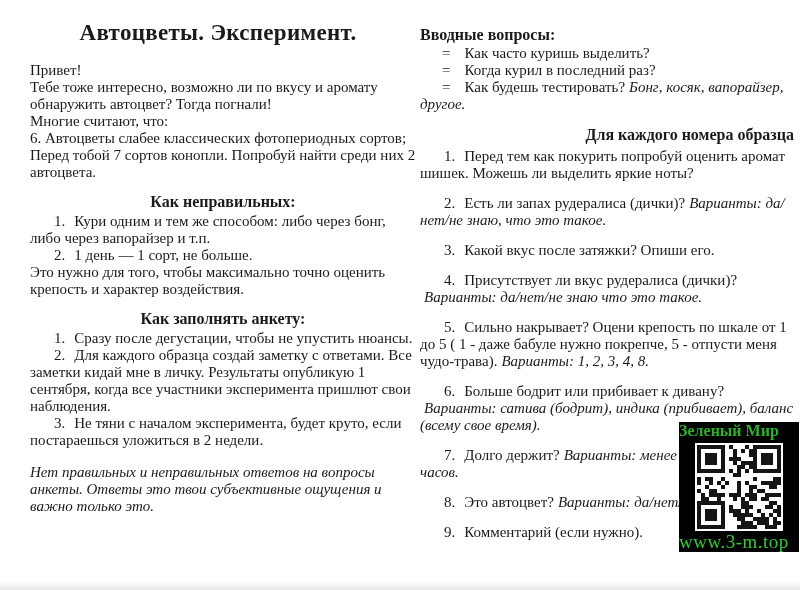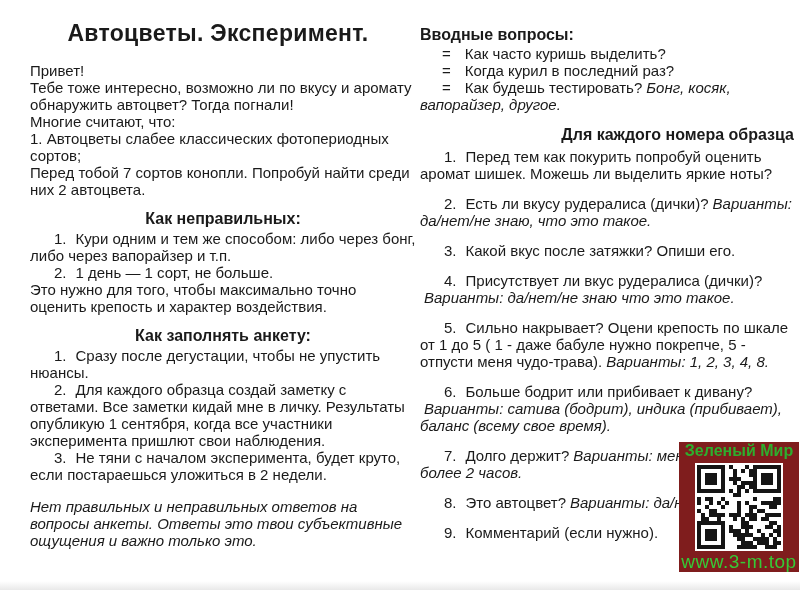--- a/index.html
+++ b/index.html
@@ -1,20 +1,20 @@
 <!DOCTYPE html>
 <html><head>
 <meta charset="utf-8">
 <style>
   html,body{margin:0;padding:0;}
   .page{
     position:relative;
     width:800px;height:590px;
     background:#ffffff;
-    font-family:Liberation Sans, sans-serif;
+    font-family:Liberation Serif, serif;
     color:#1a1a1a;
     overflow:hidden;
   }
   .page::after{
     content:"";
     position:absolute;left:0;right:0;bottom:0;height:9px;
     background:linear-gradient(#ffffff,#e9e9e9);
     pointer-events:none;
   }
   .col-left{
@@ -41,39 +41,39 @@
   .it{font-style:italic;margin-left:4px;}
   .bullet-p{text-indent:22px;}
   .mk{margin-right:14px;}
   .note-italic{font-style:italic;margin-top:15px;}
   .r-item{margin-bottom:13px;}
   .samples-head{
     text-align:right;font-weight:bold;font-size:16px;
     margin-top:13px;margin-bottom:5px;
   }
   .qr-block{
-    position:absolute;left:679px;top:442px;width:120px;
-    background:#7f1d1d;text-align:center;padding-bottom:2px;
+    position:absolute;left:679px;top:422px;width:120px;
+    background:#000000;padding-bottom:2px;
   }
   .qr-brand{font-weight:bold;font-size:16px;line-height:18px;white-space:nowrap;}
   .qr-code{margin:3px auto 2px auto;width:88px;height:88px;}
   .qr-url{font-size:19px;line-height:17px;letter-spacing:.5px;white-space:nowrap;}
 </style>
 </head>
 <body>
 
 <div class="page" style="color: rgb(26, 26, 26);">
 
   <div class="doc-title">Автоцветы. Эксперимент.</div>
 
   <div class="col-left">
     <p>Привет!</p>
     <p>Тебе тоже интересно, возможно ли по вкусу и аромату обнаружить автоцвет? Тогда погнали!</p>
     <p>Многие считают, что:</p>
-    <p>1. Автоцветы слабее классических фотопериодных сортов;</p>
+    <p>6. Автоцветы слабее классических фотопериодных сортов;</p>
     <p>Перед тобой 7 сортов конопли. Попробуй найти среди них 2 автоцвета.</p>
 
     <p class="sec-head">Как неправильных:</p>
     <p class="num-p"><span class="no">1.</span><span>Кури одним и тем же способом: либо через бонг, либо через вапорайзер и т.п.</span></p>
     <p class="num-p"><span class="no">2.</span><span>1 день — 1 сорт, не больше.</span></p>
     <p>Это нужно для того, чтобы максимально точно оценить крепость и характер воздействия.</p>
 
     <p class="sec-head">Как заполнять анкету:</p>
     <p class="num-p"><span class="no">1.</span><span>Сразу после дегустации, чтобы не упустить нюансы.</span></p>
     <p class="num-p"><span class="no">2.</span><span>Для каждого образца создай заметку с ответами. Все заметки кидай мне в личку. Результаты опубликую 1 сентября, когда все участники эксперимента пришлют свои наблюдения.</span></p>
@@ -84,21 +84,21 @@
 
   <div class="col-right">
     <p class="rb-head">Вводные вопросы:</p>
     <p class="bullet-p"><span class="mk">=</span><span>Как часто куришь выделить?</span><span class="it"></span></p>
     <p class="bullet-p"><span class="mk">=</span><span>Когда курил в последний раз?</span><span class="it"></span></p>
     <p class="bullet-p"><span class="mk">=</span><span>Как будешь тестировать?</span><span class="it">Бонг, косяк, вапорайзер, другое.</span></p>
 
     <p class="samples-head">Для каждого номера образца</p>
 
     <p class="num-p r-item"><span class="no">1.</span><span>Перед тем как покурить попробуй оценить аромат шишек. Можешь ли выделить яркие ноты?</span><span class="it"></span></p>
-    <p class="num-p r-item"><span class="no">2.</span><span>Есть ли вкусу рудералиса (дички)?</span><span class="it">Варианты: да/нет/не знаю, что это такое.</span></p>
+    <p class="num-p r-item"><span class="no">2.</span><span>Есть ли запах рудералиса (дички)?</span><span class="it">Варианты: да/нет/не знаю, что это такое.</span></p>
     <p class="num-p r-item"><span class="no">3.</span><span>Какой вкус после затяжки? Опиши его.</span><span class="it"></span></p>
     <p class="num-p r-item"><span class="no">4.</span><span>Присутствует ли вкус рудералиса (дички)?</span><span class="it">Варианты: да/нет/не знаю что это такое.</span></p>
     <p class="num-p r-item"><span class="no">5.</span><span>Сильно накрывает? Оцени крепость по шкале от 1 до 5 ( 1 - даже бабуле нужно покрепче, 5 - отпусти меня чудо-трава).</span><span class="it">Варианты: 1, 2, 3, 4, 8.</span></p>
     <p class="num-p r-item"><span class="no">6.</span><span>Больше бодрит или прибивает к дивану?</span><span class="it">Варианты: сатива (бодрит), индика (прибивает), баланс (всему свое время).</span></p>
     <p class="num-p r-item"><span class="no">7.</span><span>Долго держит?</span><span class="it">Варианты: менее 1 часа/более 2 часов.</span></p>
     <p class="num-p r-item"><span class="no">8.</span><span>Это автоцвет?</span><span class="it">Варианты: да/нет/х</span></p>
     <p class="num-p r-item"><span class="no">9.</span><span>Комментарий (если нужно).</span><span class="it"></span></p>
   </div>
 
   <div class="qr-block">

